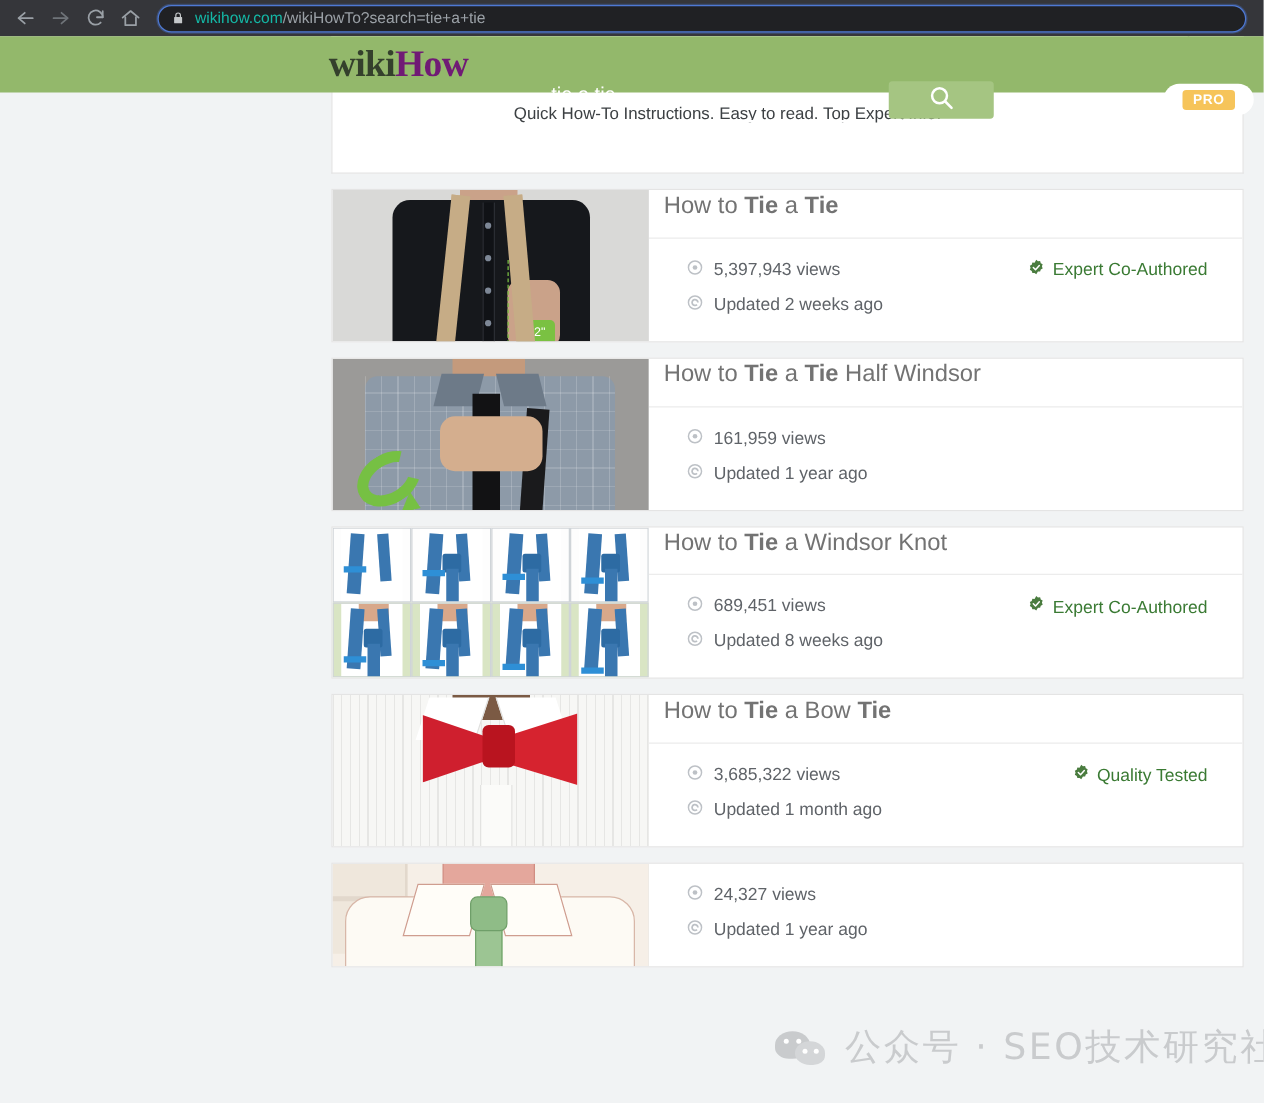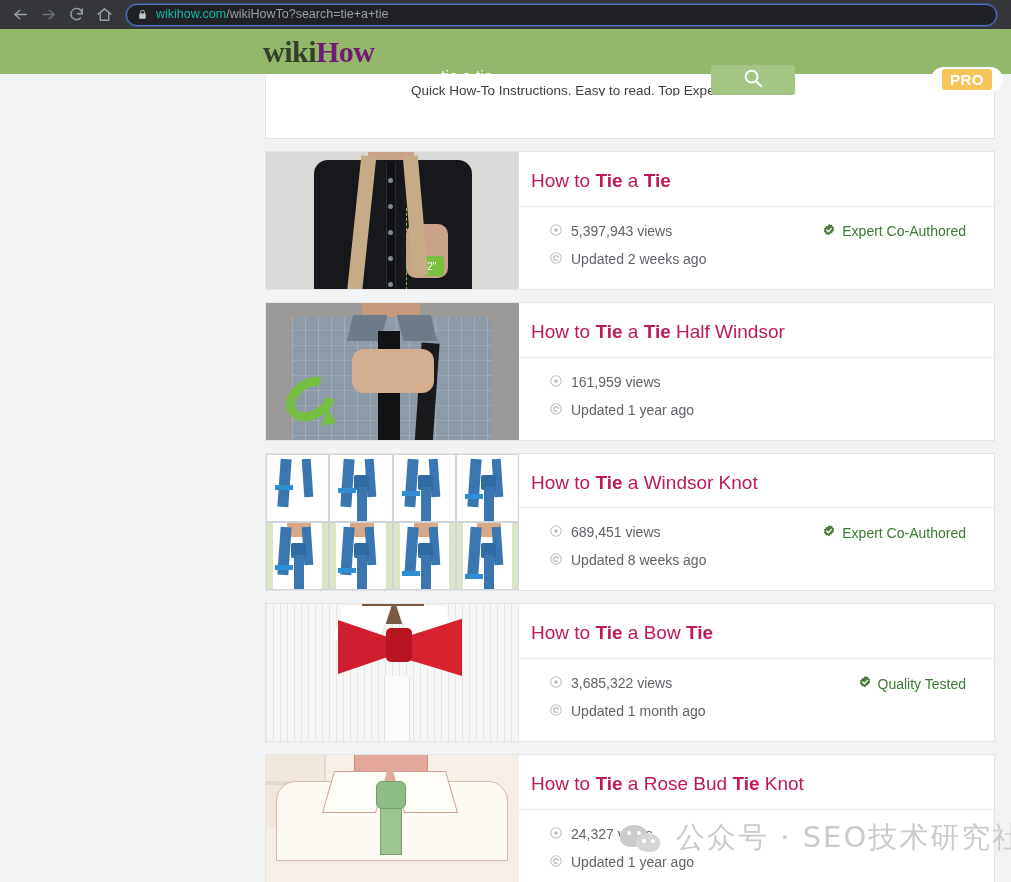--- a/index.html
+++ b/index.html
@@ -56,21 +56,21 @@
   }
   .wh-search-btn{
     position:absolute; left:711px; top:36px; width:84px; height:30px;
     background:#a5c582; border-radius:3px; display:flex; align-items:center; justify-content:center;
   }
   .wh-pro{
     position:absolute; right:8px; top:38px; width:72px; height:25px;
     background:#ffffff; border-radius:13px; display:flex; align-items:center; justify-content:center;
   }
   .wh-pro-badge{
-    background:#f6c45a; color:#ffffff; font-size:15px; font-weight:bold;
+    background:#f6c45a; color:#ffffff; font-size:11px; font-weight:bold;
     border-radius:3px; padding:2px 8px; letter-spacing:.5px;
   }
 
   
   .content{
     position:absolute; top:29px; left:265px; width:730px;
   }
 
   
   .ad-card{
@@ -96,21 +96,21 @@
   .card{
     background:#ffffff; border:1px solid #e4e4e4; margin-top:12px;
     display:flex; overflow:hidden; position:relative;
   }
   .card-thumb{
     width:253px; flex:0 0 253px; position:relative; overflow:hidden;
     background:#ddd;
   }
   .card-body{ flex:1 1 auto; display:flex; flex-direction:column; min-width:0; }
   .card-title{
-    padding:18px 0 13px 12px; font-size:19px; color:#be185d;
+    padding:2px 0 13px 12px; font-size:19px; color:#737373;
     border-bottom:1px solid #ececec; line-height:1.2; white-space:nowrap;
   }
   .card-title b{ font-weight:bold; }
   .card-meta{
     flex:1 1 auto; padding:16px 16px 10px 30px; position:relative;
   }
   .meta-row{
     display:flex; align-items:flex-start; gap:8px; color:#5f6368; font-size:14px;
     margin-bottom:12px;
   }
@@ -578,21 +578,20 @@
             <div class="bgwall2"></div>
       <div class="neck"></div>
       <div class="shirt"></div>
       <div class="collar-l"></div>
             <div class="collar-r"></div>
       <div class="tie"></div>
             <div class="knot"></div>
     </div>
     </div>
     <div class="card-body">
-      <div class="card-title">How to <b>Tie</b> a Rose Bud <b>Tie</b> Knot</div>
       <div class="card-meta">
         <div class="meta-row">
           <span class="ico">
                 <svg width="14" height="14" viewBox="0 0 24 24" fill="none" stroke="#bdc1c6" stroke-width="2">
                   <circle cx="12" cy="12" r="9"></circle>
                   <circle cx="12" cy="12" r="3.2" fill="#bdc1c6" stroke="none"></circle>
                 </svg>
               </span>
           <span>24,327 views</span>
         </div>

